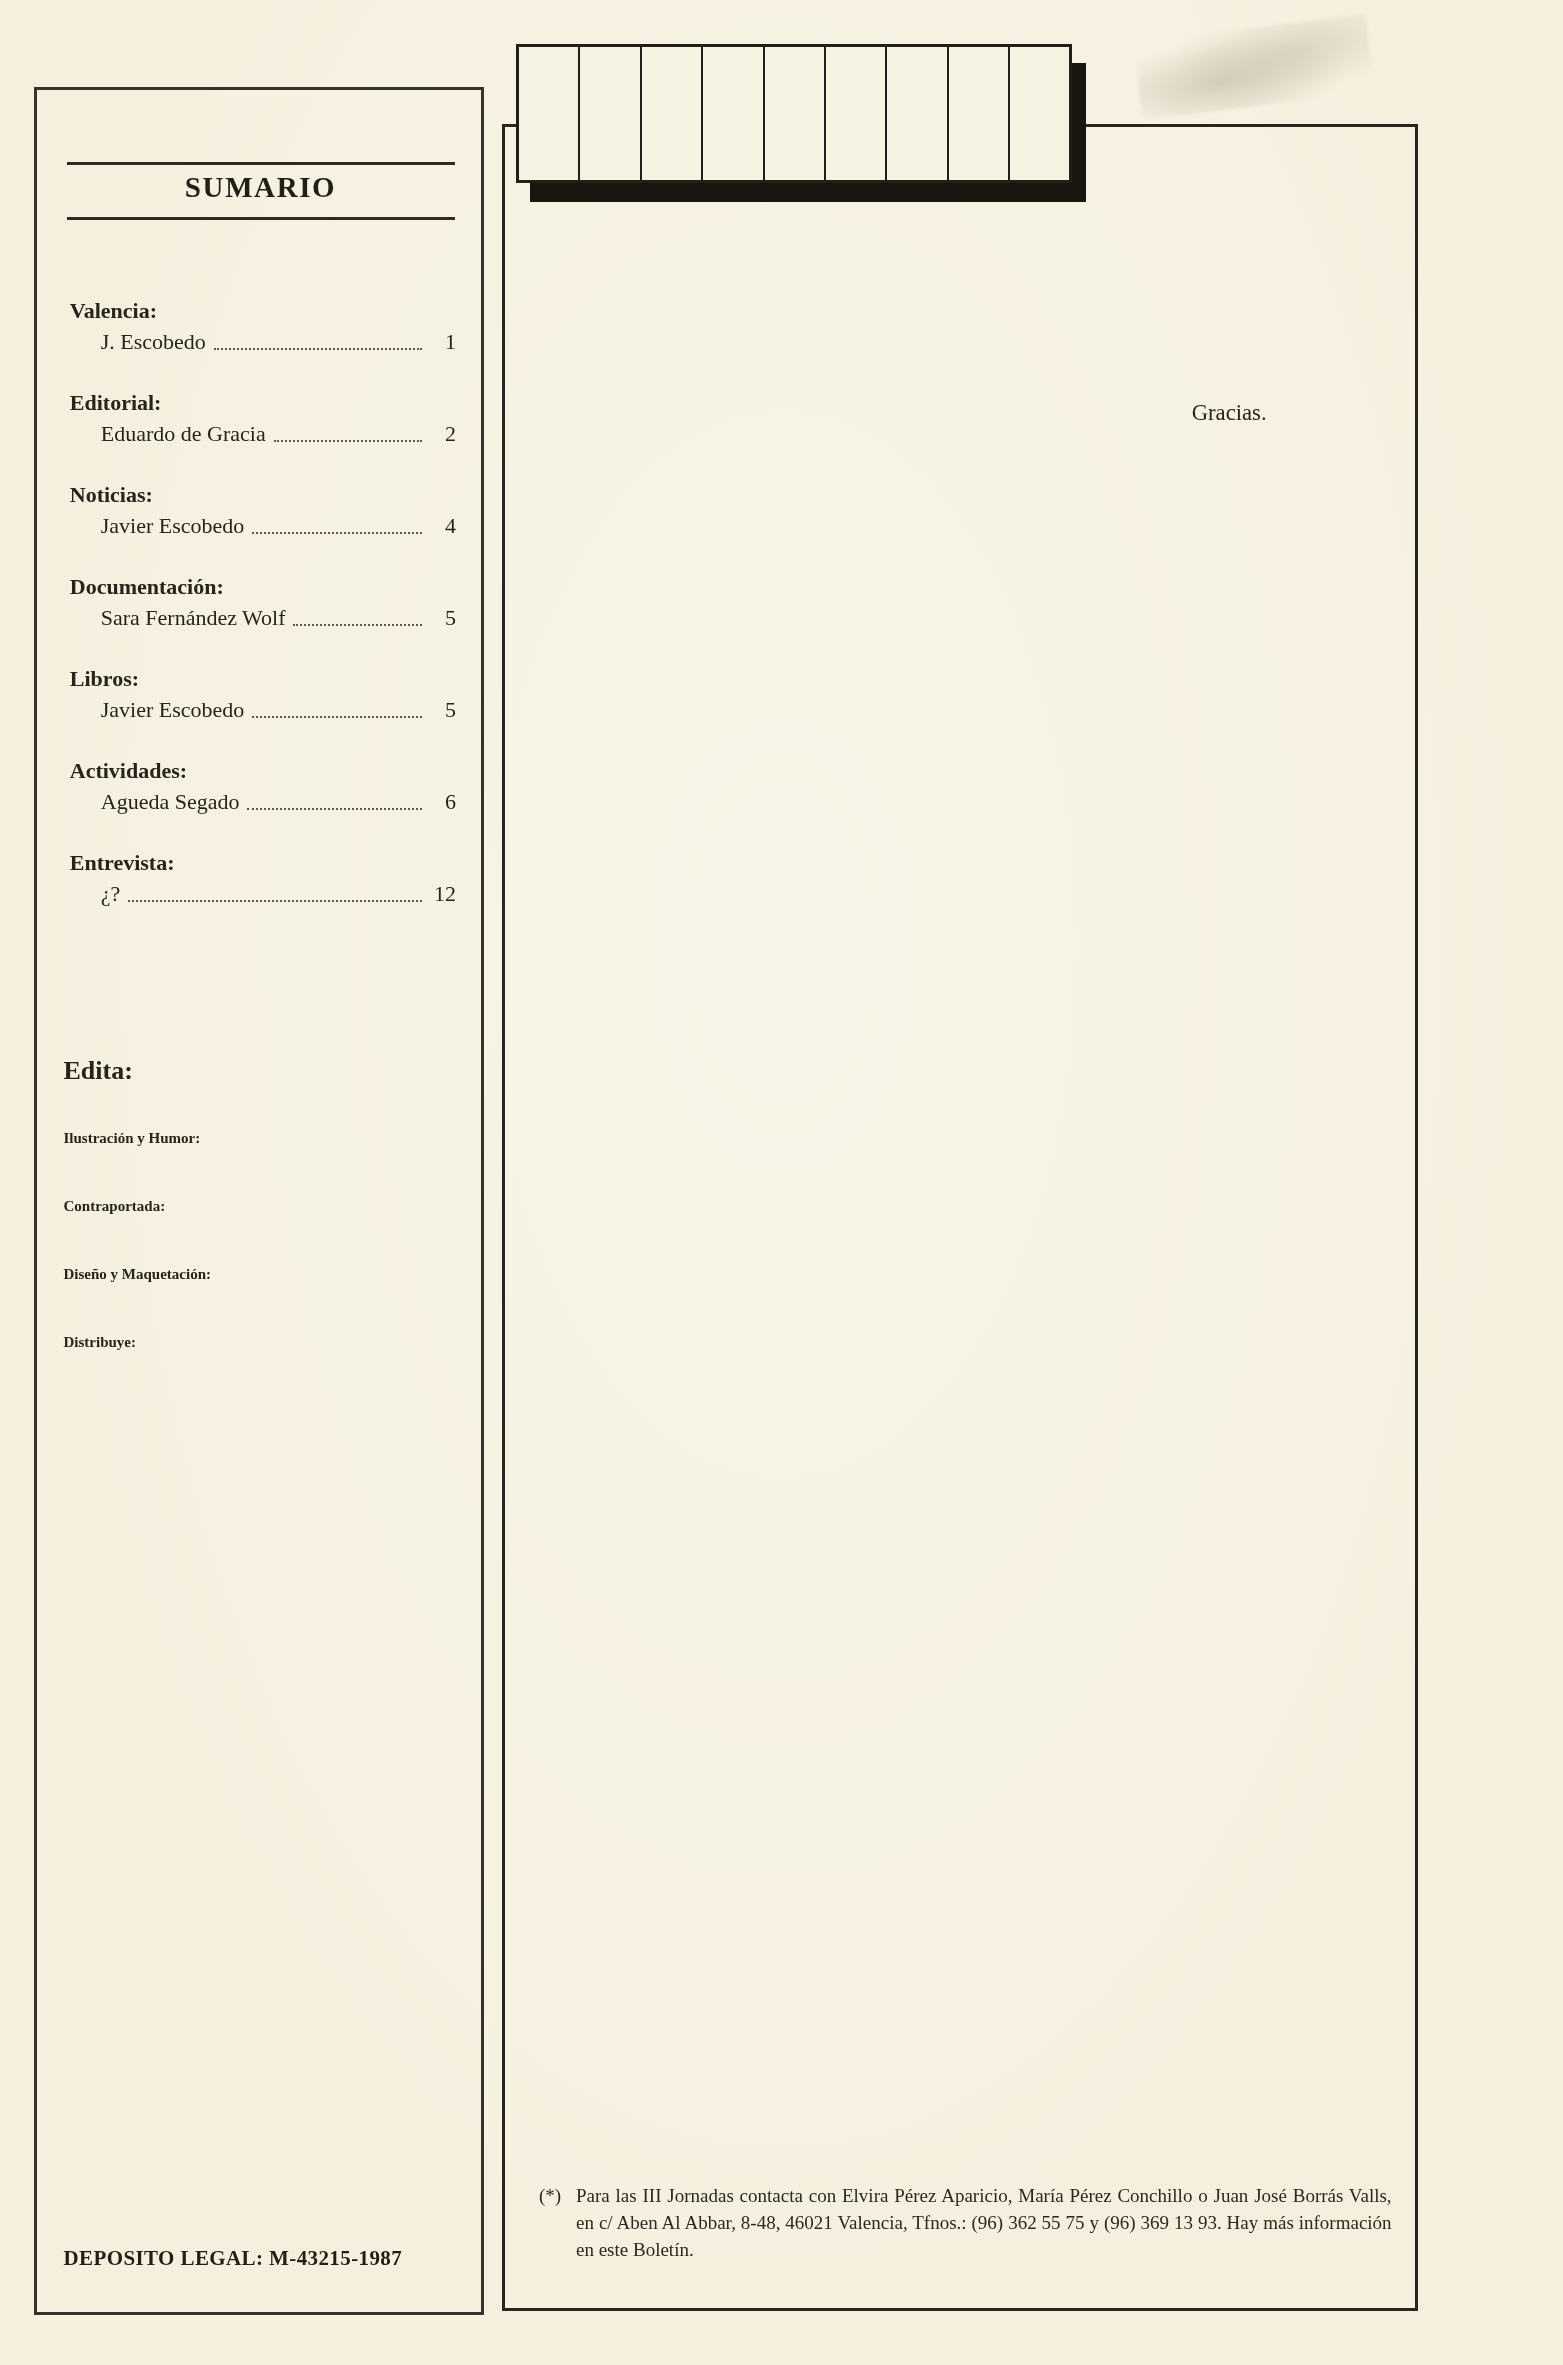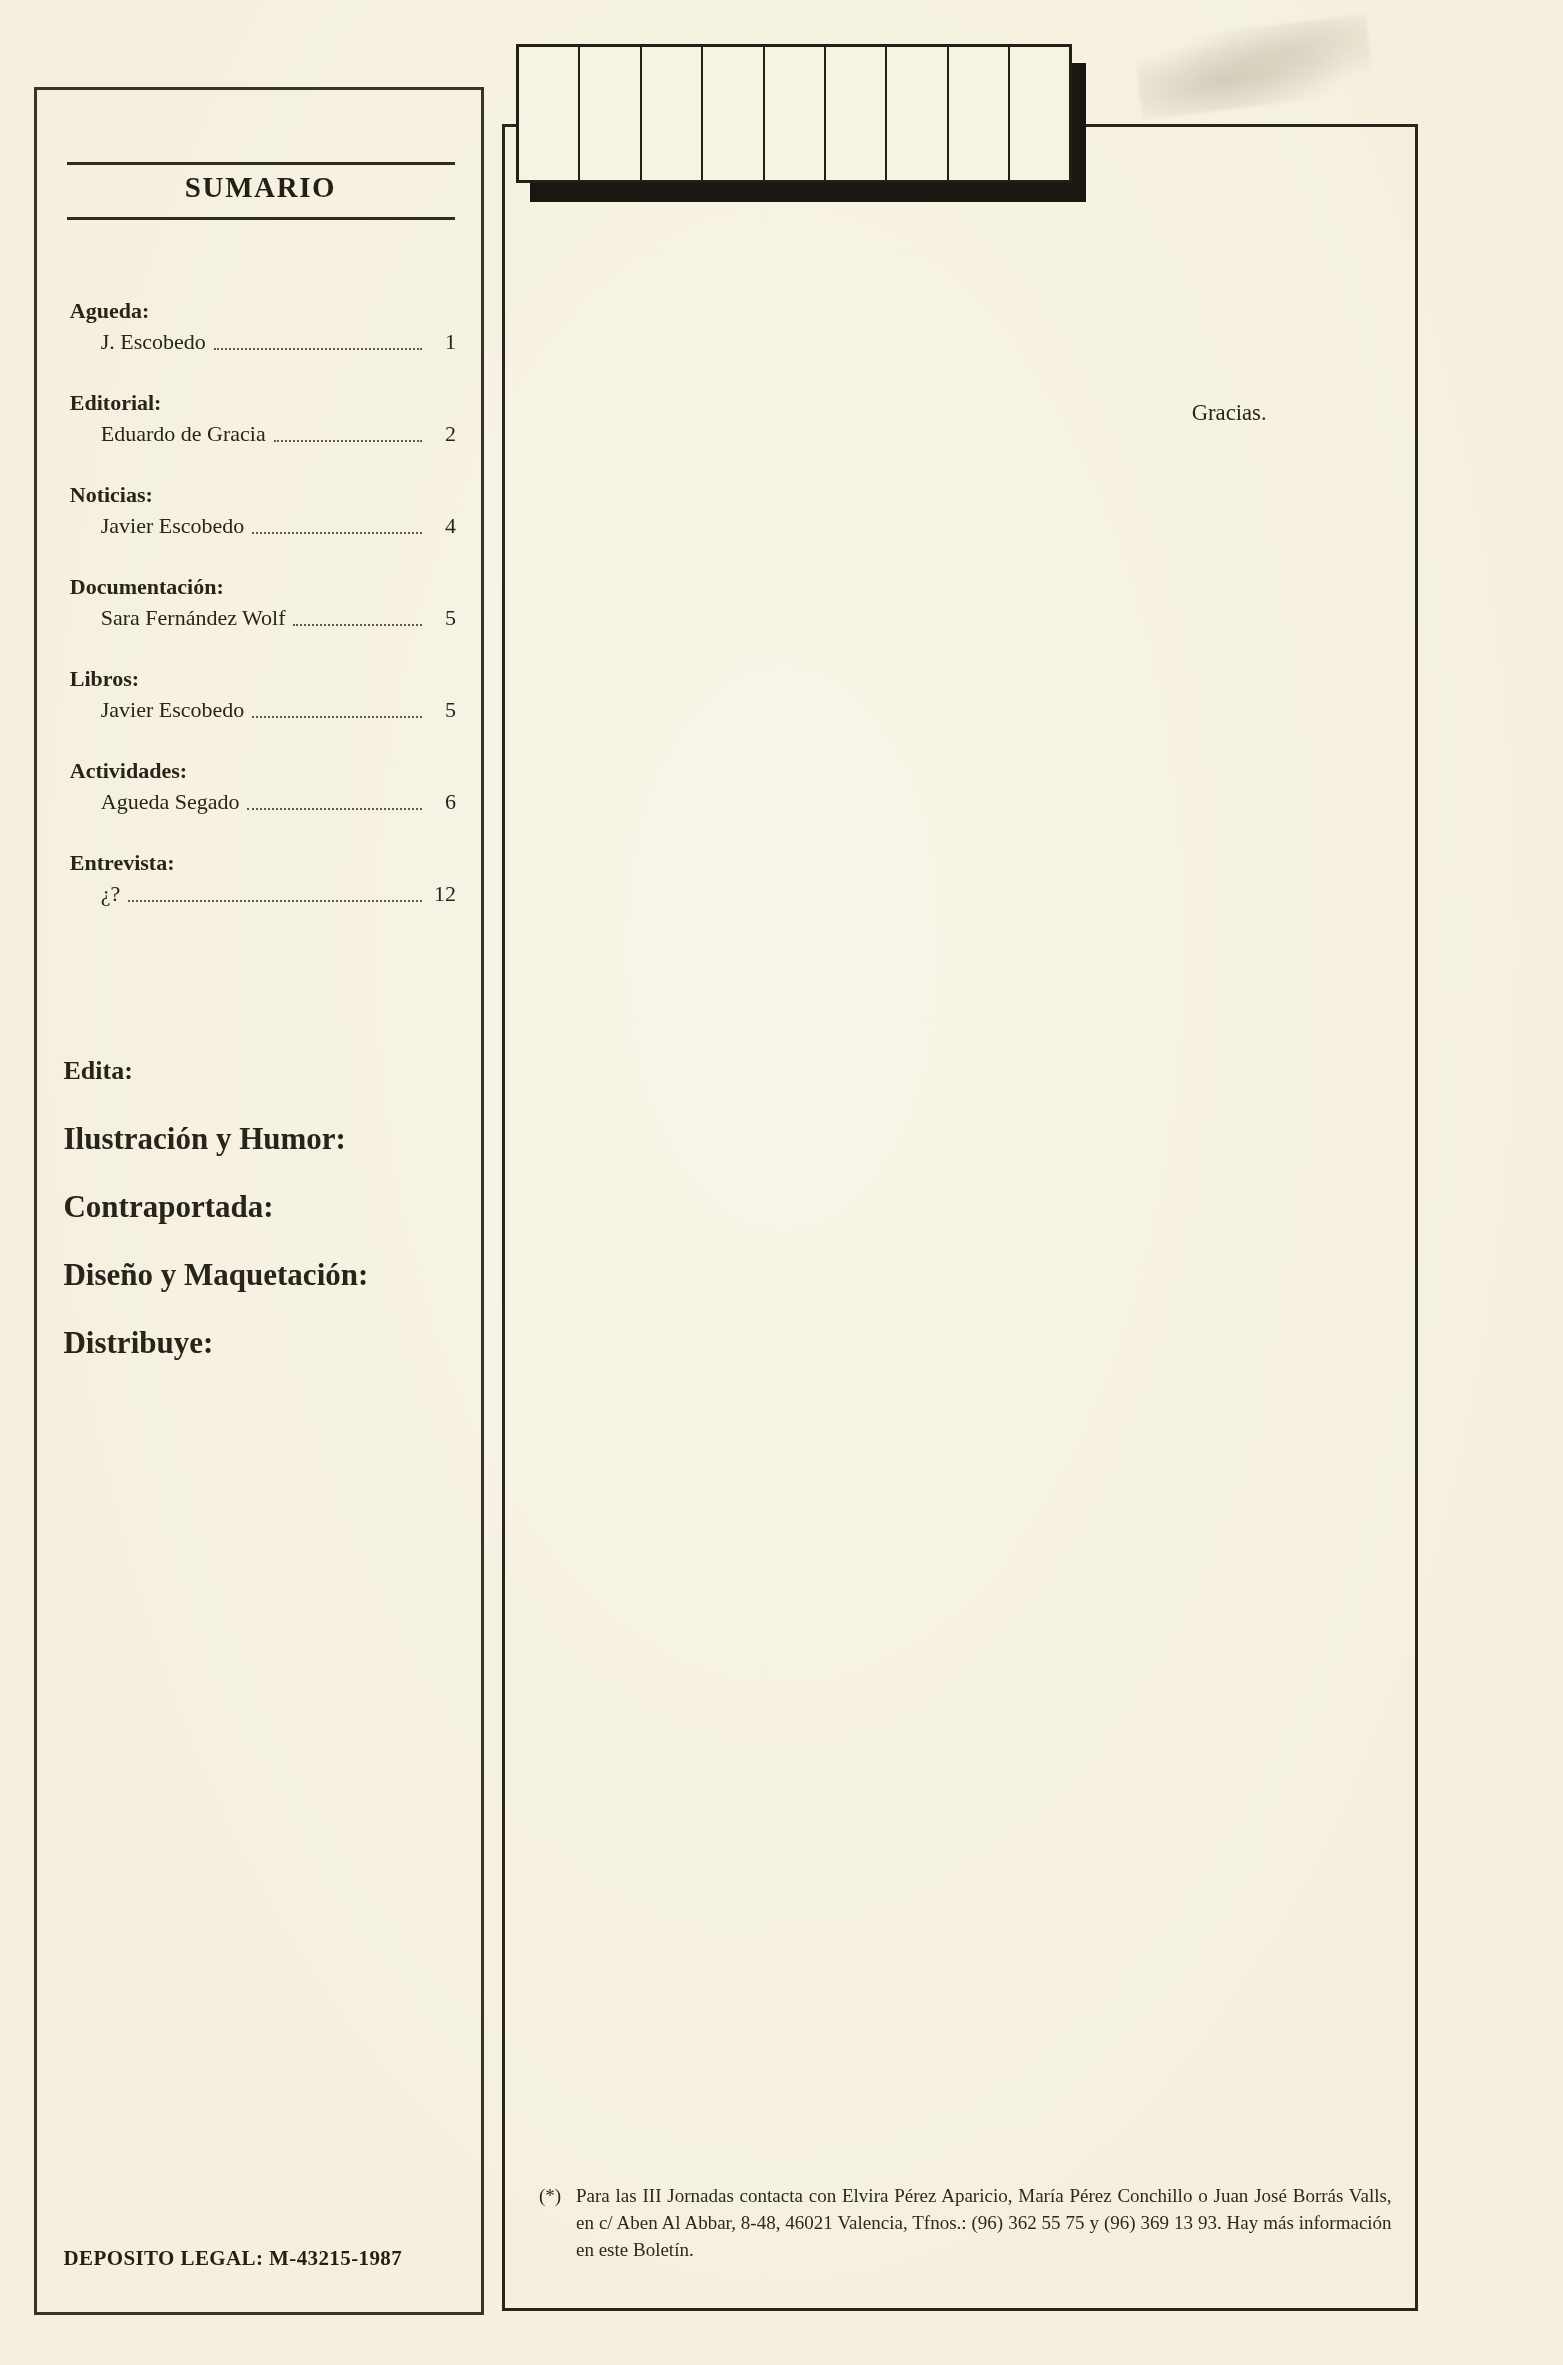--- a/index.html
+++ b/index.html
@@ -42,21 +42,21 @@
   .leader { flex:1; align-self:flex-end; border-bottom:2.7px dotted #5e5846; margin:0 7.8px 7px; min-width:19px; }
   .toc-page { min-width:26.6px; text-align:right; }
 
   .masthead { margin-top:44px; text-align:center; font-weight:bold; font-size:24px; line-height:35px; color:#221f17; }
 
   .edita { margin-top:72px; display:flex; font-size:26px; line-height:31px; padding-left:3.1px; }
   .edita-label { font-weight:bold; flex:none; }
   .edita-lines { margin-left:12.5px; }
   .edita-lines .edita-line:first-child { font-weight:bold; }
 
-  .credit { margin-top:37px; font-size:31px; line-height:31px; padding-left:3.1px; }
+  .credit { margin-top:37px; font-size:15px; line-height:31px; padding-left:3.1px; }
   .credit-label { font-weight:bold; }
   .credit-lines { padding-left:30px; }
 
   .print-note { margin-top:44px; font-size:22.7px; line-height:31px; padding-left:3.1px; }
   .note-line + .note-line { padding-left:26.6px; }
 
   .deposito { margin-top:auto; font-weight:bold; font-size:21px; padding-left:3.1px; letter-spacing:0.4px; color:#221f17; }
 
   
   .main-box {
@@ -93,21 +93,21 @@
 <div class="page">
 
   <div class="smudge"></div>
 
   <aside class="sumario">
     <div class="sum-head">SUMARIO</div>
 
     <div class="toc">
 
     <div class="toc-entry">
-          <div class="toc-label">Agueda:</div>
+          <div class="toc-label">Valencia:</div>
           <div class="toc-pre">
             
           </div>
           <div class="toc-line">
             <span class="toc-name">J. Escobedo</span>
             <span class="leader"></span>
             <span class="toc-page">1</span>
           </div>
         </div>
         <div class="toc-entry">

